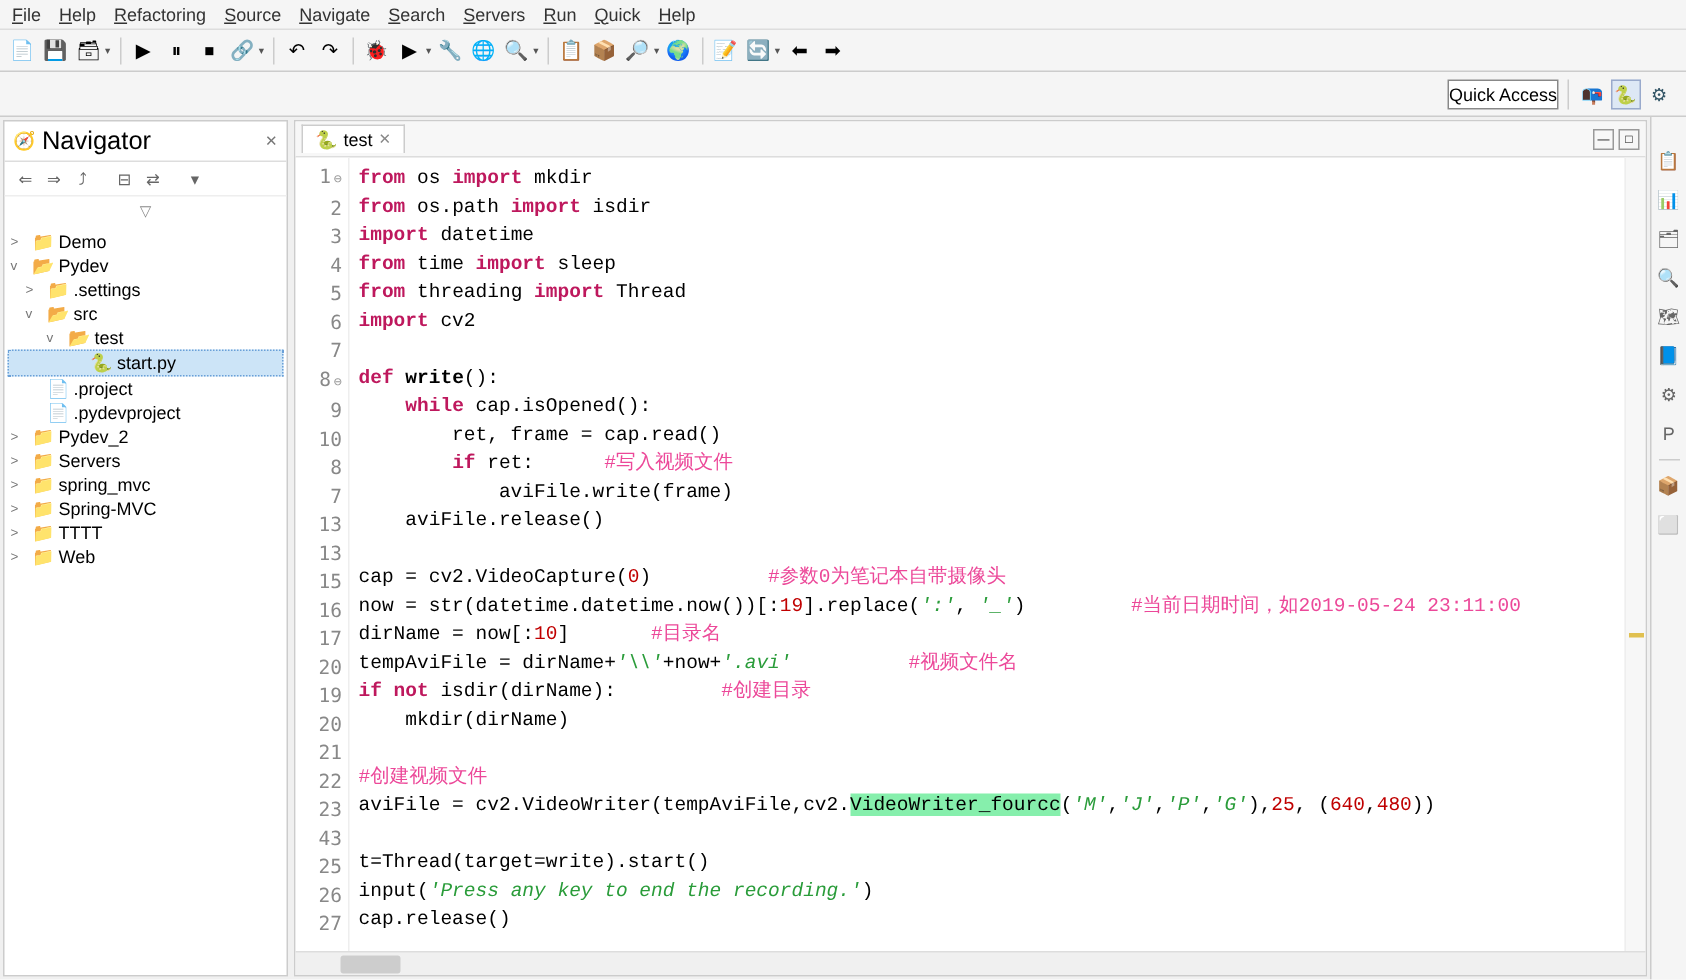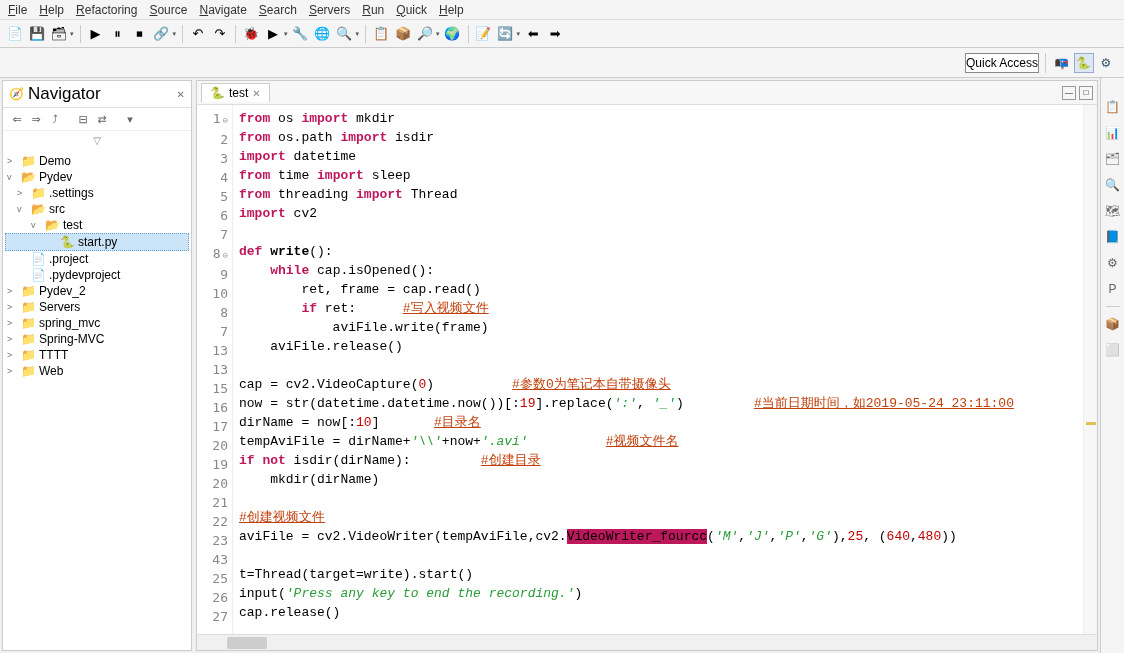--- a/index.html
+++ b/index.html
@@ -46,22 +46,22 @@
 .editor-minmax { display: flex; gap: 3px; }
 .mm-icon { width: 14px; height: 14px; border: 1px solid #999; cursor: pointer; font-size: 8px; display:flex; align-items:center; justify-content:center;}
 .code-wrap { display: flex; flex: 1; overflow: hidden; position: relative; }
 .gutter { width: 36px; background: #fff; border-right: 1px solid #eee; text-align: right; padding: 4px 4px 4px 0; font-family: Consolas, monospace; font-size: 13px; color: #888; line-height: 19px; }
 .gutter .fold { font-size: 9px; color: #999; margin-left: 2px; }
 .code { flex: 1; padding: 4px 6px; font-family: Consolas, "Courier New", monospace; font-size: 13px; line-height: 19px; overflow: auto; white-space: pre; color: #000; }
 .kw { color: #be185d; font-weight: bold; }
 .fn { font-weight: bold; }
 .str { color: #2a9c3a; font-style: italic; }
 .num { color: #c00000; }
-.cmt { color: #c2410c; text-decoration: underline; }
-.hl { background: #be185d; }
+.cmt { color: #ec4899; }
+.hl { background: #86efac; }
 .overview { width: 14px; background: #f7f7f7; border-left: 1px solid #eee; position: relative; }
 .ov-mark { position: absolute; left: 2px; width: 10px; height: 3px; background: #e0c050; }
 .hscrollbar { height: 16px; background: #f0f0f0; border-top: 1px solid #ddd; position: relative; }
 .hscroll-thumb { position: absolute; left: 30px; width: 40px; height: 12px; top: 2px; background: #cdcdcd; border-radius: 2px; }
 
 .right-tray { width: 24px; background: #f5f5f5; border-left: 1px solid #ccc; display: flex; flex-direction: column; gap: 8px; padding-top: 20px; align-items: center; }
 .tray-icon { width: 18px; height: 18px; display: flex; align-items: center; justify-content: center; font-size: 12px; cursor: pointer; color: #666; }
 .tray-sep { width: 14px; height: 1px; background: #ccc; }
 </style>
 </head>

